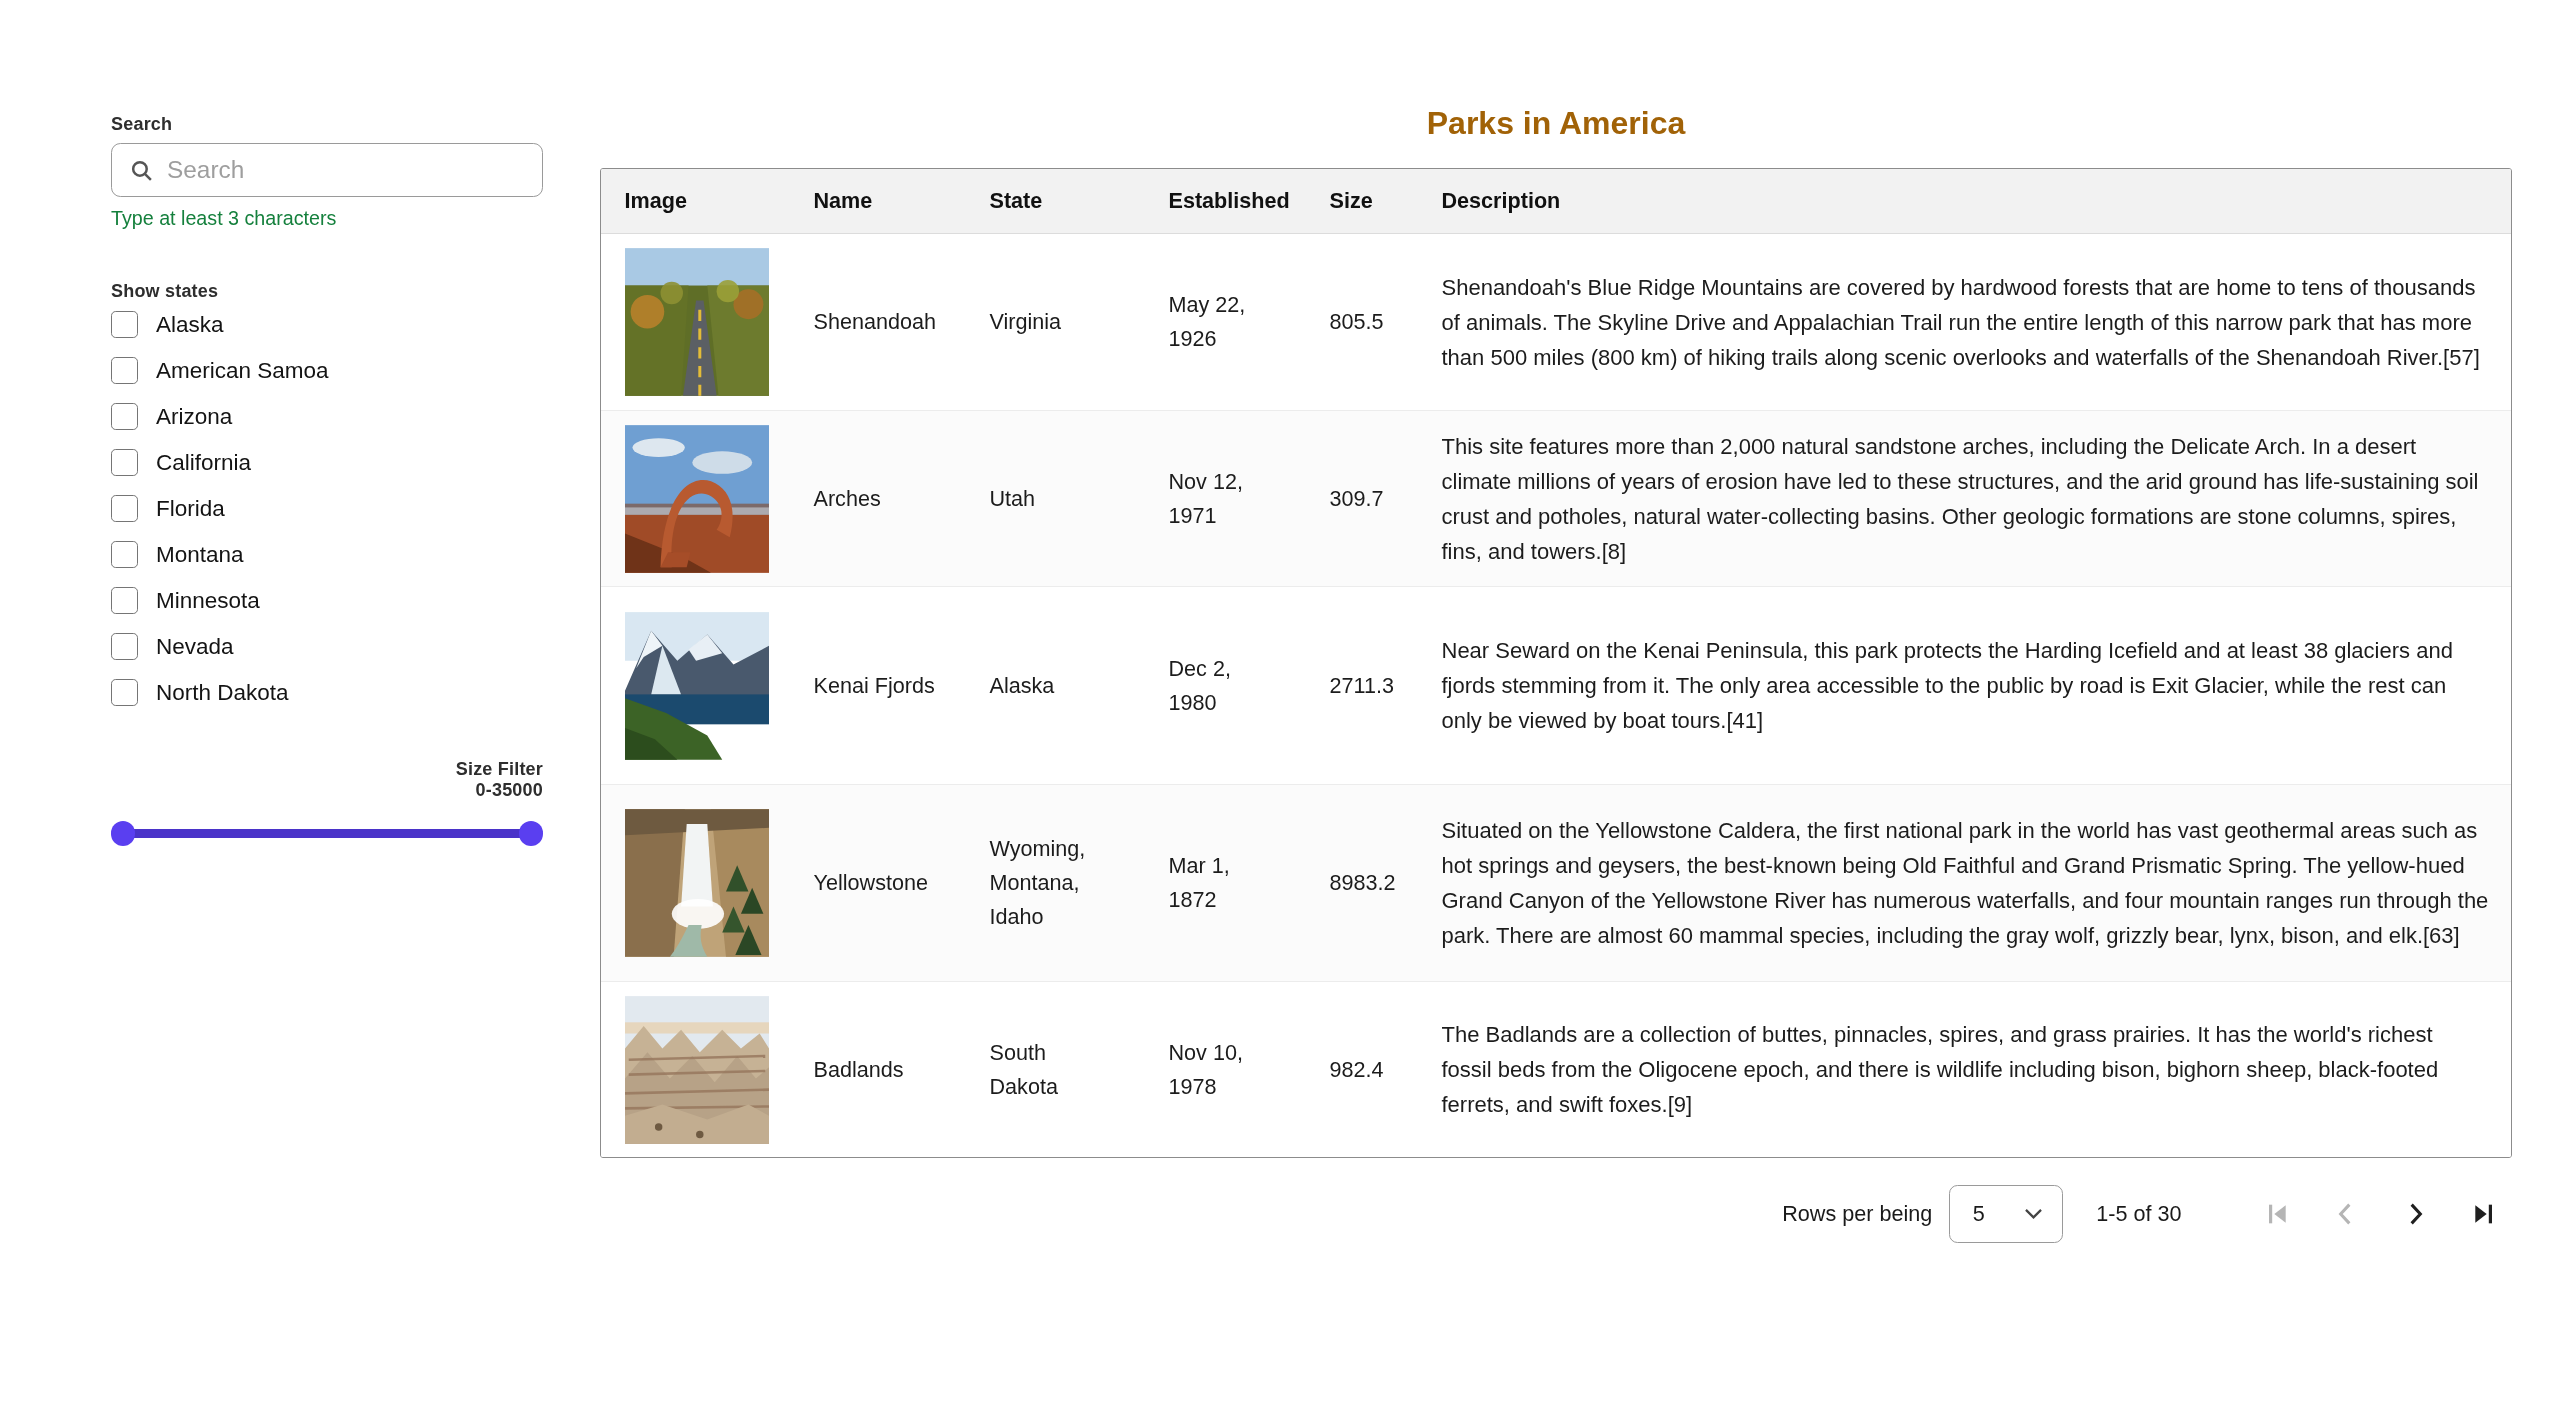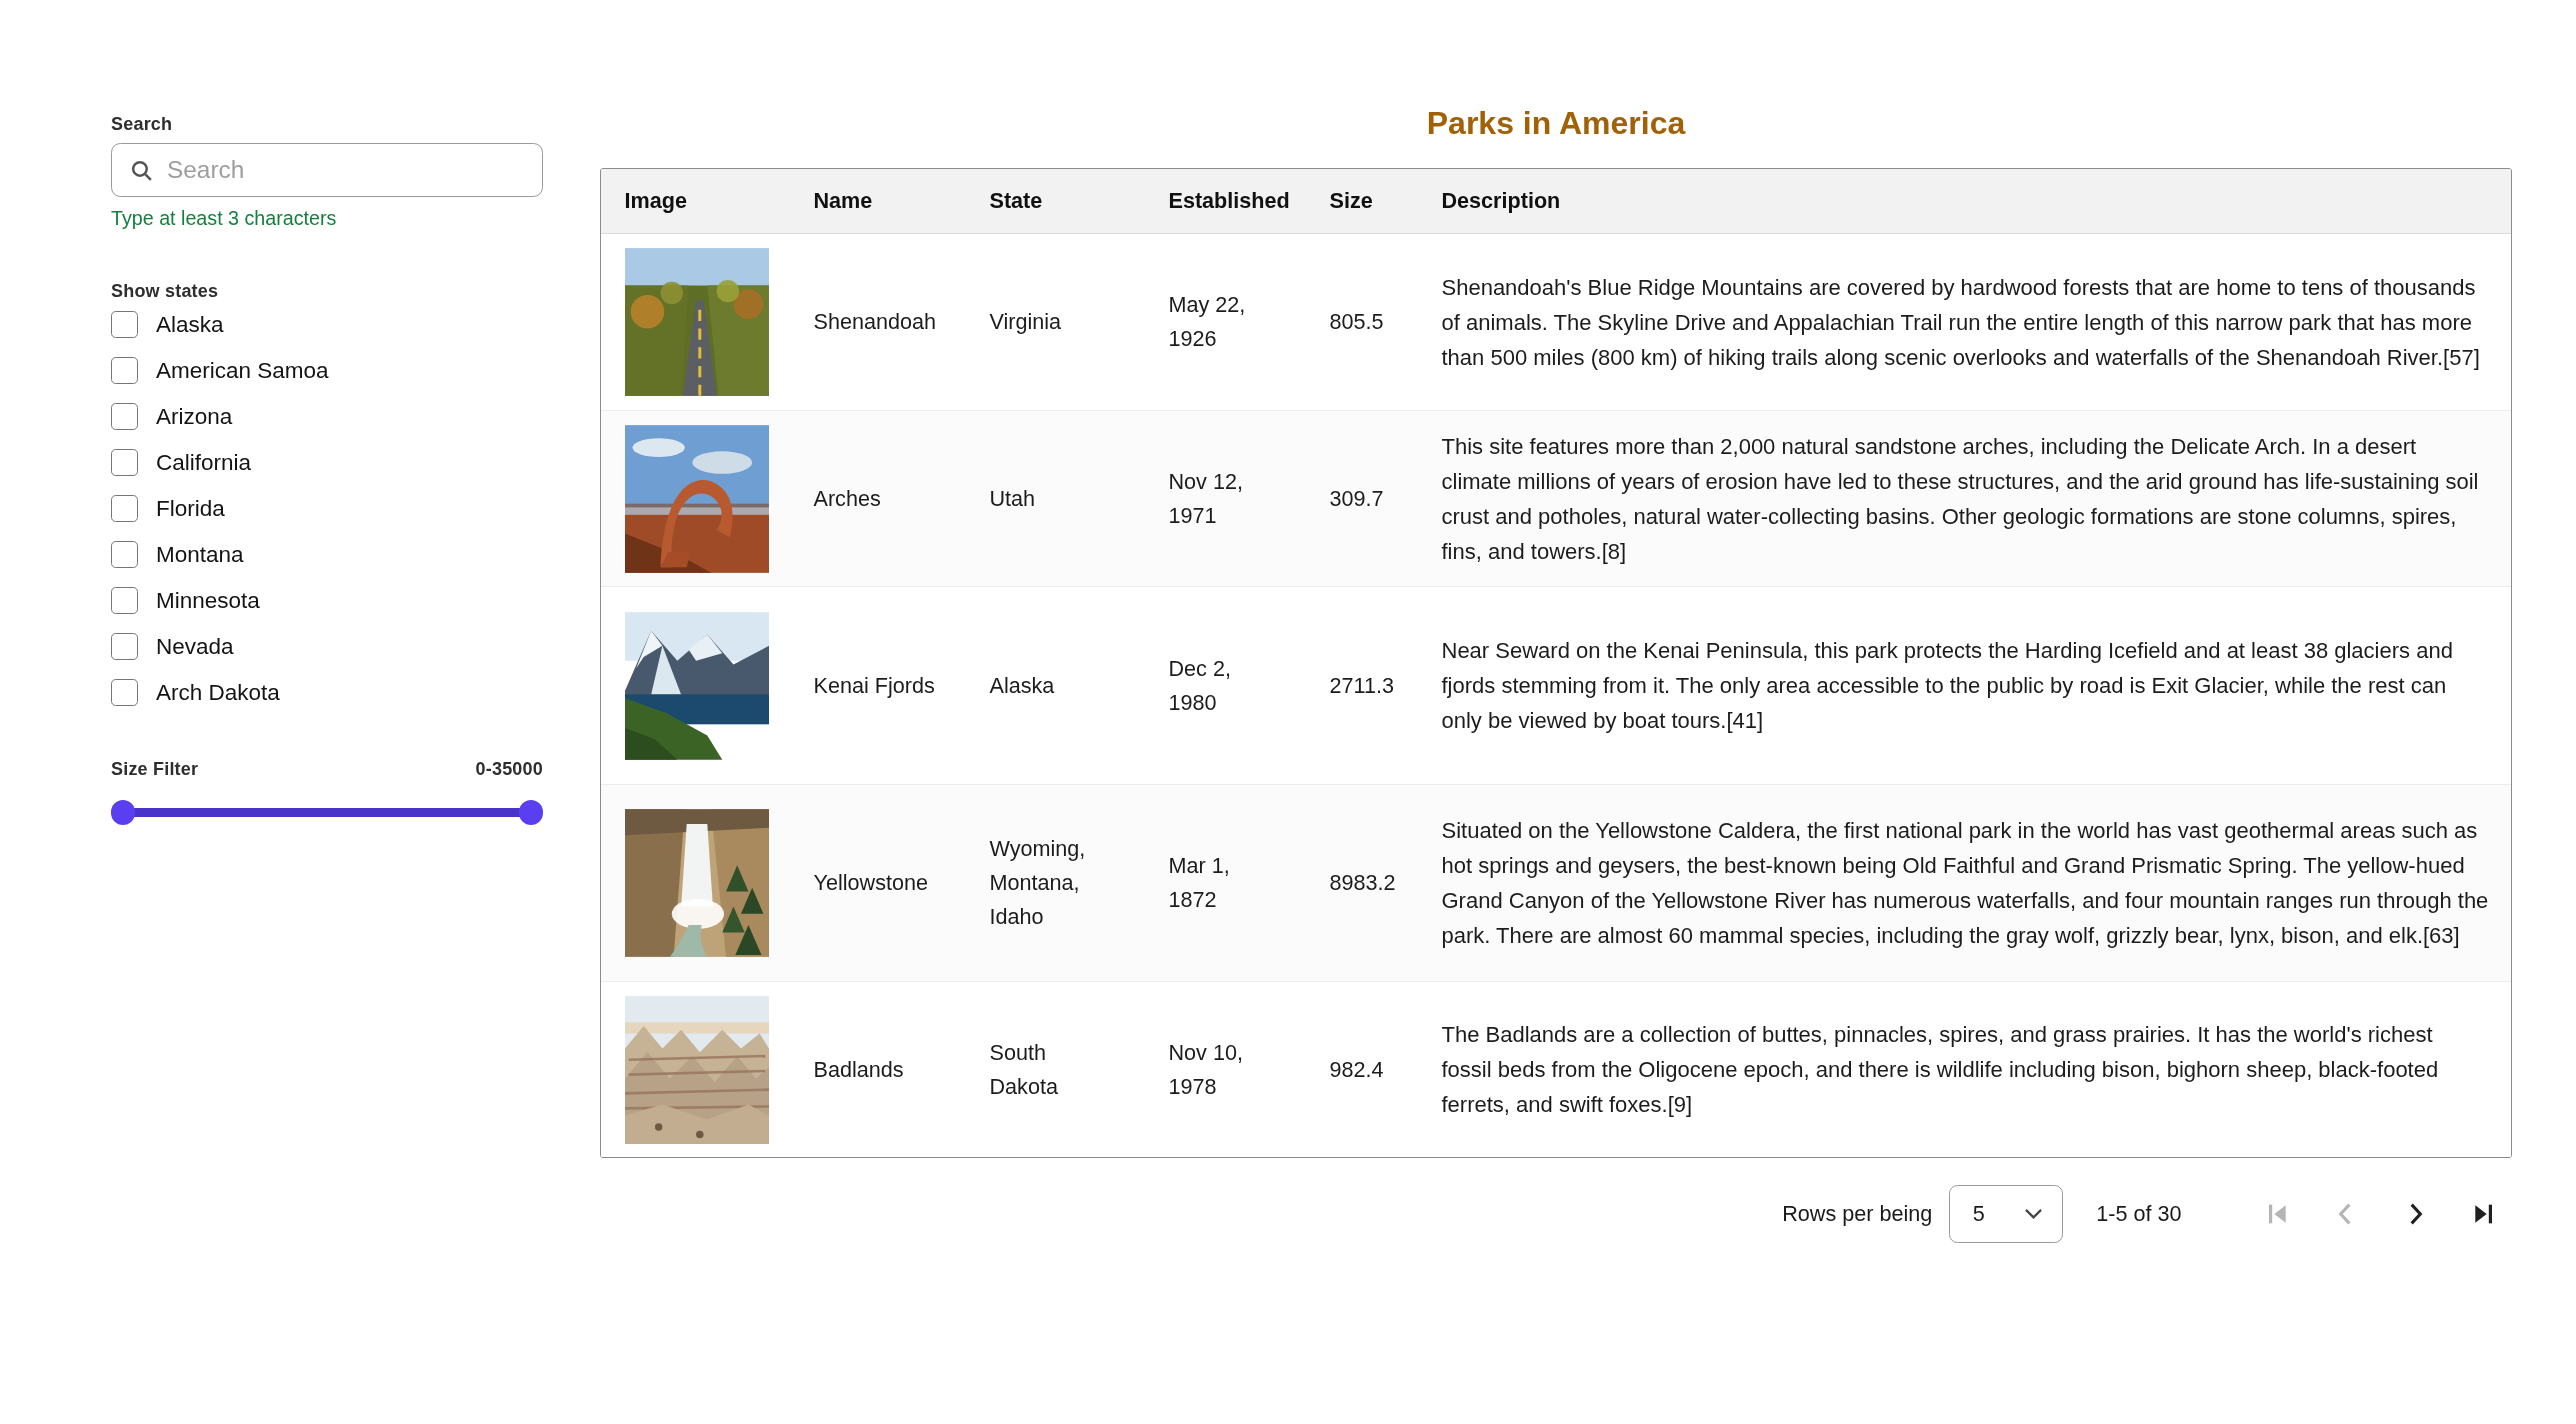--- a/index.html
+++ b/index.html
@@ -18,21 +18,21 @@
   .search-hint { margin-top:9.4px; font-size:19.7px; color:#15803d; }
 
   .states-section { margin-top:51px; }
   .checkbox-row { display:flex; align-items:center; height:46px; cursor:pointer; }
   .checkbox-row:first-of-type { margin-top:5.6px; }
   .cbox { width:27px; height:27px; border:1.9px solid #757575; border-radius:4.7px;
     background:#fff; flex:0 0 auto; }
   .cbox-label { margin-left:18px; font-size:22.5px; color:#141414; }
 
   .size-section { margin-top:43px; }
-  .size-head { display:flex; justify-content:space-between; align-items:flex-end; }
+  .size-head { display:flex; justify-content:space-between; align-items:flex-end;flex-direction:column; }
   .slider { position:relative; margin-top:20.6px; height:24.4px; }
   .slider-track { position:absolute; left:11.3px; right:11.3px; top:7.5px; height:9.4px;
     border-radius:4.7px; background:#4a33c9; }
   .slider-handle { position:absolute; top:0; width:24.4px; height:24.4px; border-radius:50%;
     background:#5a3ff0; }
   .slider-handle.left { left:0; }
   .slider-handle.right { right:0; }
 
   
   .main { position:absolute; left:600px; top:105px; width:1912px; }
@@ -115,21 +115,21 @@
     <div class="checkbox-row">
       <span class="cbox"></span>
       <span class="cbox-label">Minnesota</span>
     </div>
     <div class="checkbox-row">
       <span class="cbox"></span>
       <span class="cbox-label">Nevada</span>
     </div>
     <div class="checkbox-row">
       <span class="cbox"></span>
-      <span class="cbox-label">Arch Dakota</span>
+      <span class="cbox-label">North Dakota</span>
     </div>
   </div>
 
   <div class="size-section">
     <div class="size-head">
       <span class="side-label">Size Filter</span>
       <span class="side-label">0-35000</span>
     </div>
     <div class="slider">
       <div class="slider-track"></div>

